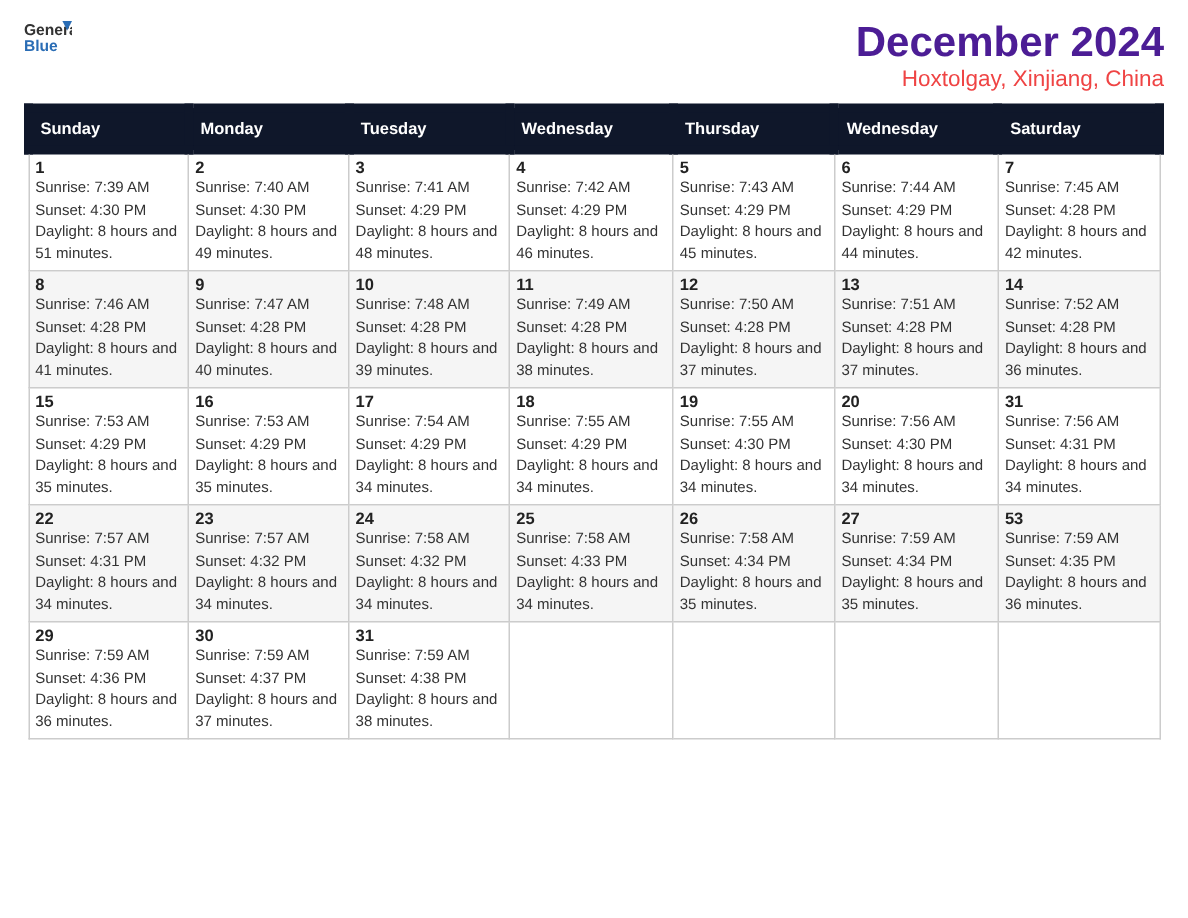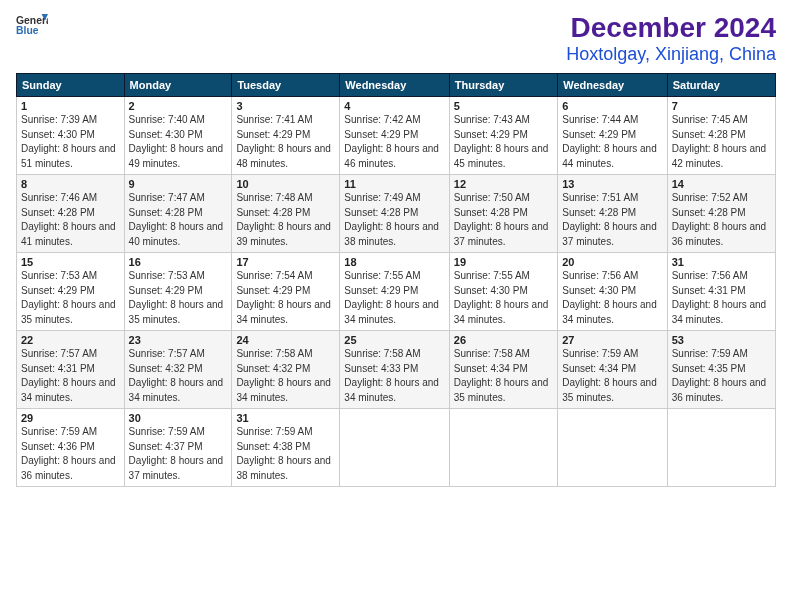--- a/index.html
+++ b/index.html
@@ -33,36 +33,36 @@
     }
     .title-block {
       text-align: right;
     }
     .main-title {
       font-size: 28px;
       font-weight: bold;
       color: #4c1d95;
     }
     .subtitle {
-      font-size: 18px;
-      color: #1d4ed8;
+      font-size: 15px;
+      color: #ef4444;
     }
     .calendar {
       width: 100%;
       border-collapse: collapse;
       font-size: 9.5px;
     }
     .calendar thead tr th {
-      background: #0c4a6e;
+      background: #0f172a;
       color: #fff;
       text-align: left;
       padding: 5px 5px;
       font-size: 11px;
       font-weight: bold;
-      border: 1px solid #0f172a;
+      border: 6px solid #0f172a;
     }
     .calendar tbody tr td {
       vertical-align: top;
       border: 1px solid #ccc;
       padding: 3px 4px;
       width: 113px;
       min-height: 70px;
       background: #fff;
     }
     .calendar tbody tr:nth-child(even) td {

